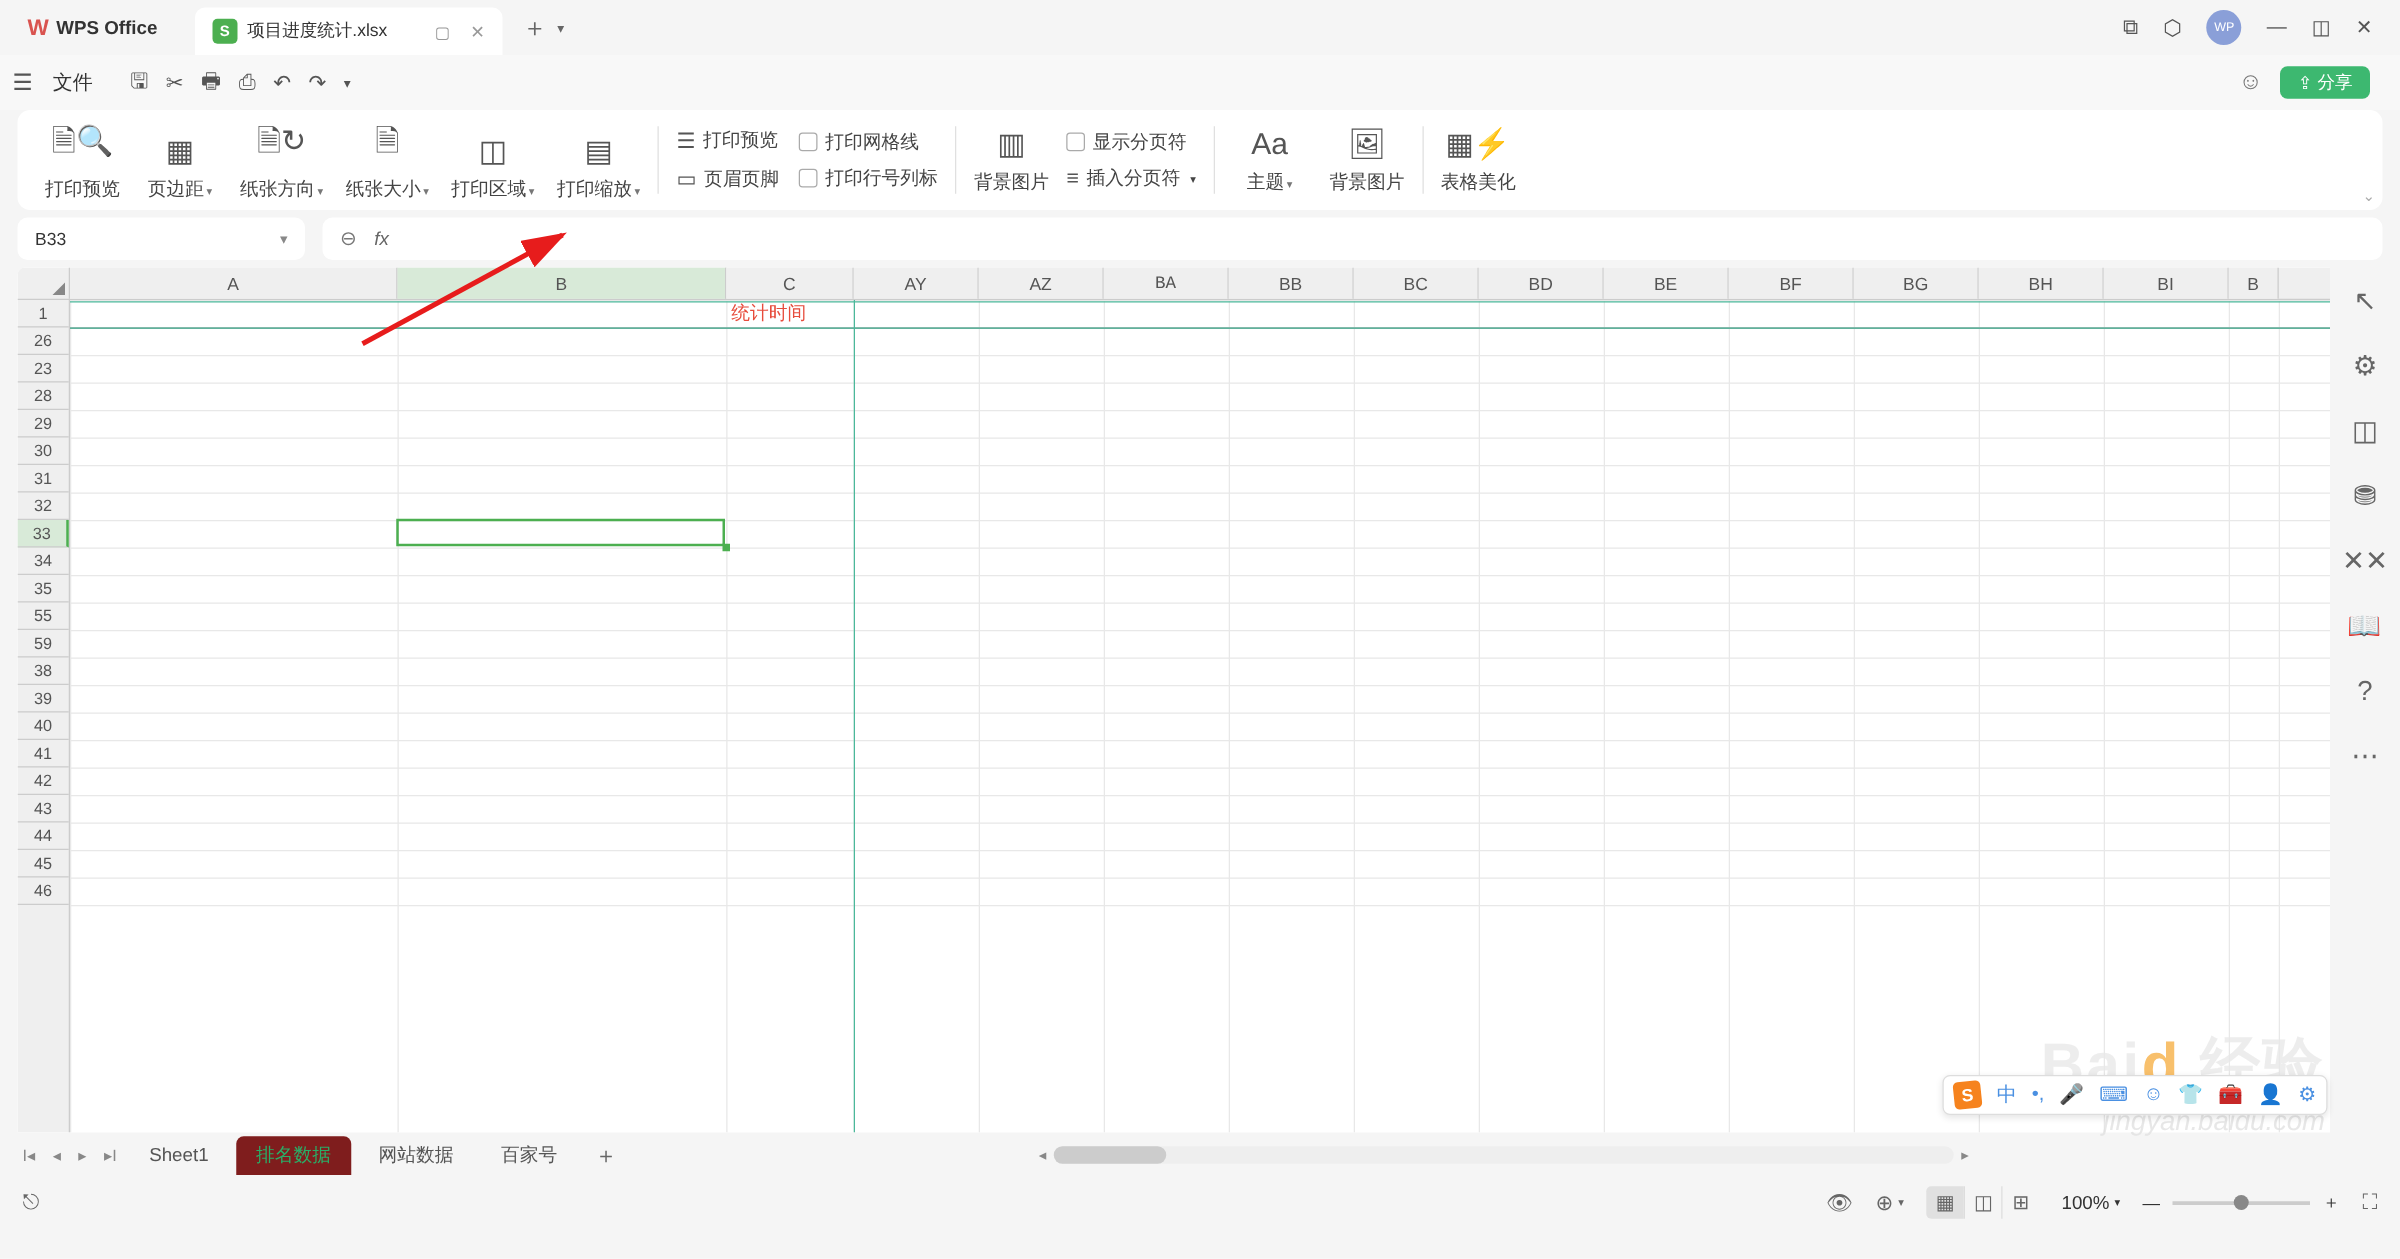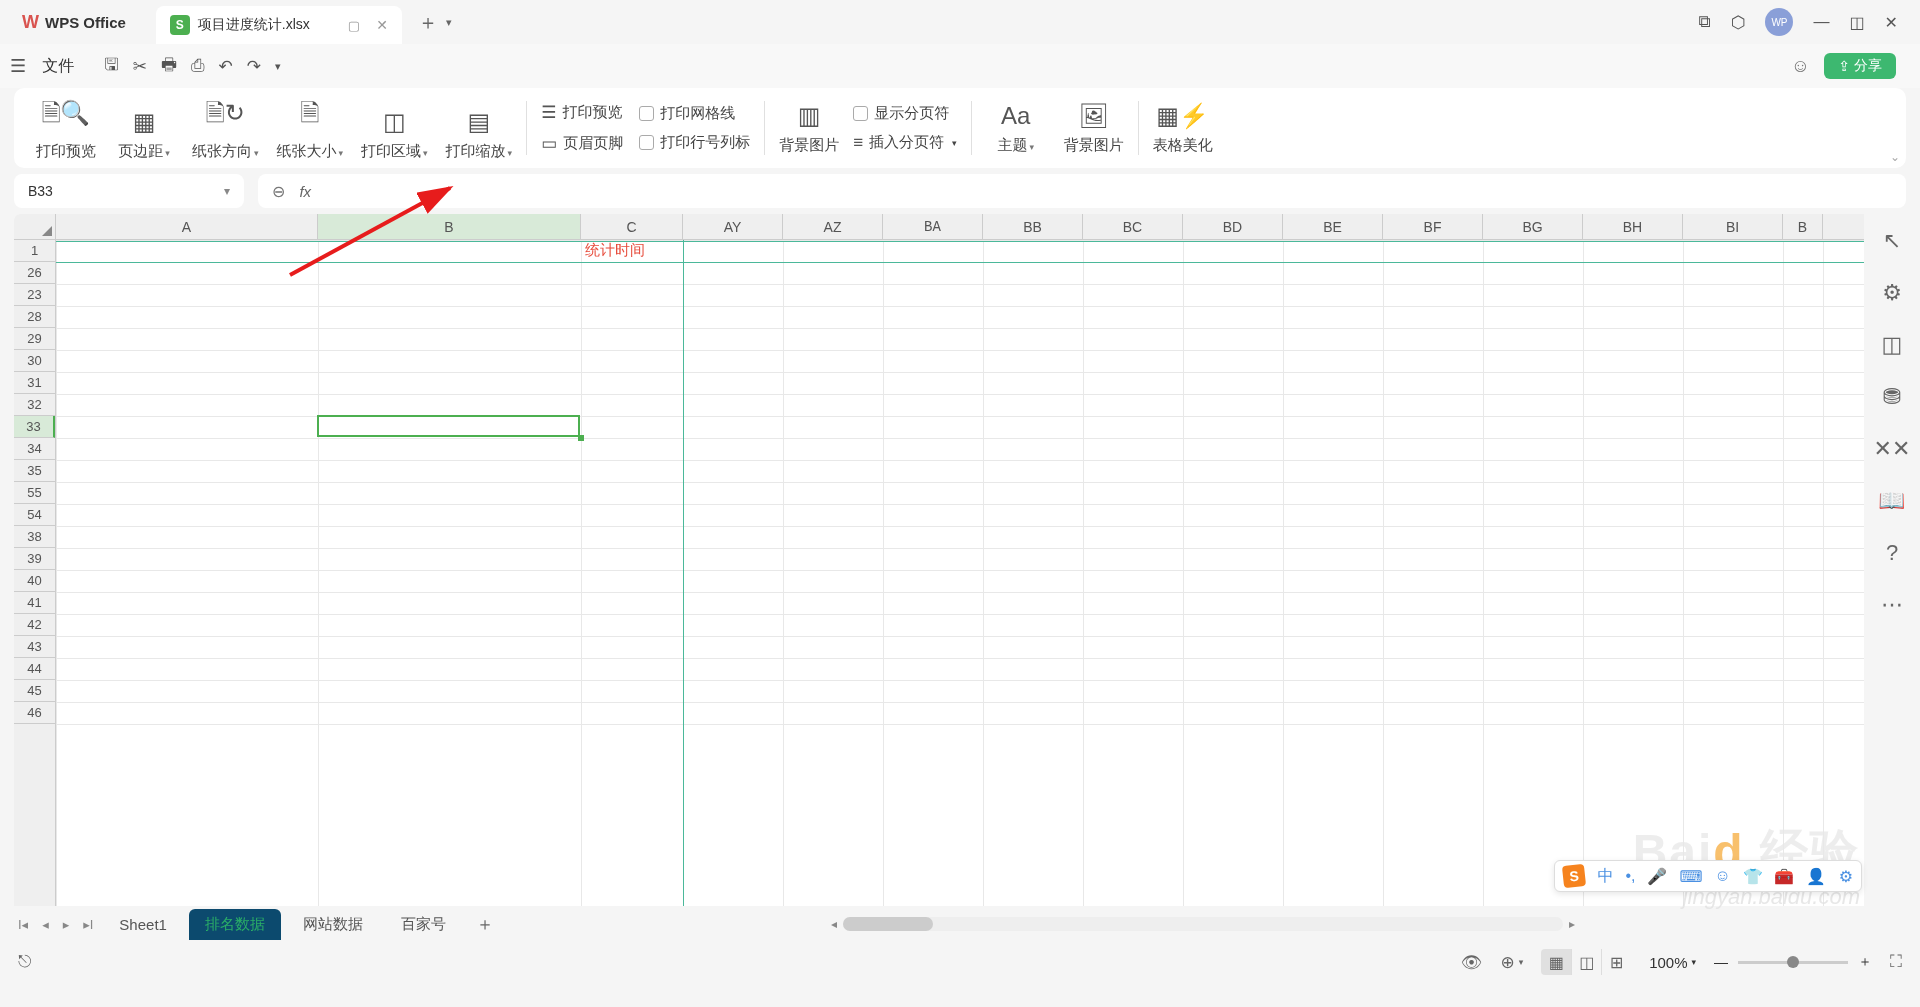--- a/index.html
+++ b/index.html
@@ -91,21 +91,21 @@
 .freeze-line { position: absolute; left: 0; right: 0; height: 1px; background: #888; }
 
 
 .right-bar { width: 56px; background: #f5f5f5; display: flex; flex-direction: column; align-items: center; gap: 26px; padding-top: 14px; }
 .right-bar .ic { color: #666; font-size: 22px; }
 
 
 .sheet-row { height: 36px; display: flex; align-items: center; padding: 0 14px; gap: 6px; background: #f5f5f5; }
 .nav-btn { color: #888; font-size: 13px; padding: 0 4px; }
 .sheet-tab { padding: 6px 16px; font-size: 15px; color: #555; border-radius: 6px 6px 0 0; cursor: pointer; }
-.sheet-tab.active { background: #0c4a6e; color: #2aae67; font-weight: 500; }
+.sheet-tab.active { background: #7f1d1d; color: #2aae67; font-weight: 500; }
 .add-sheet { color: #666; font-size: 18px; margin-left: 8px; }
 .hscroll { flex: 1; display: flex; align-items: center; justify-content: center; }
 .hscroll-track { width: 720px; height: 14px; background: #eee; border-radius: 7px; position: relative; }
 .hscroll-thumb { position: absolute; left: 0; width: 90px; height: 14px; background: #ccc; border-radius: 7px; }
 .hscroll-arrow { color: #888; font-size: 12px; margin: 0 6px; }
 
 
 .status-bar { height: 40px; display: flex; align-items: center; padding: 0 18px; gap: 18px; background: #f5f5f5; }
 .status-left { color: #666; font-size: 17px; }
 .status-spacer { flex: 1; }
@@ -321,21 +321,21 @@
           <div class="row-h">23</div>
           <div class="row-h">28</div>
           <div class="row-h">29</div>
           <div class="row-h">30</div>
           <div class="row-h">31</div>
           <div class="row-h">32</div>
           <div class="row-h sel">33</div>
           <div class="row-h">34</div>
           <div class="row-h">35</div>
           <div class="row-h">55</div>
-          <div class="row-h">54</div>
+          <div class="row-h">59</div>
           <div class="row-h">38</div>
           <div class="row-h">39</div>
           <div class="row-h">40</div>
           <div class="row-h">41</div>
           <div class="row-h">42</div>
           <div class="row-h">43</div>
           <div class="row-h">44</div>
           <div class="row-h">45</div>
           <div class="row-h">46</div>
         </div>

